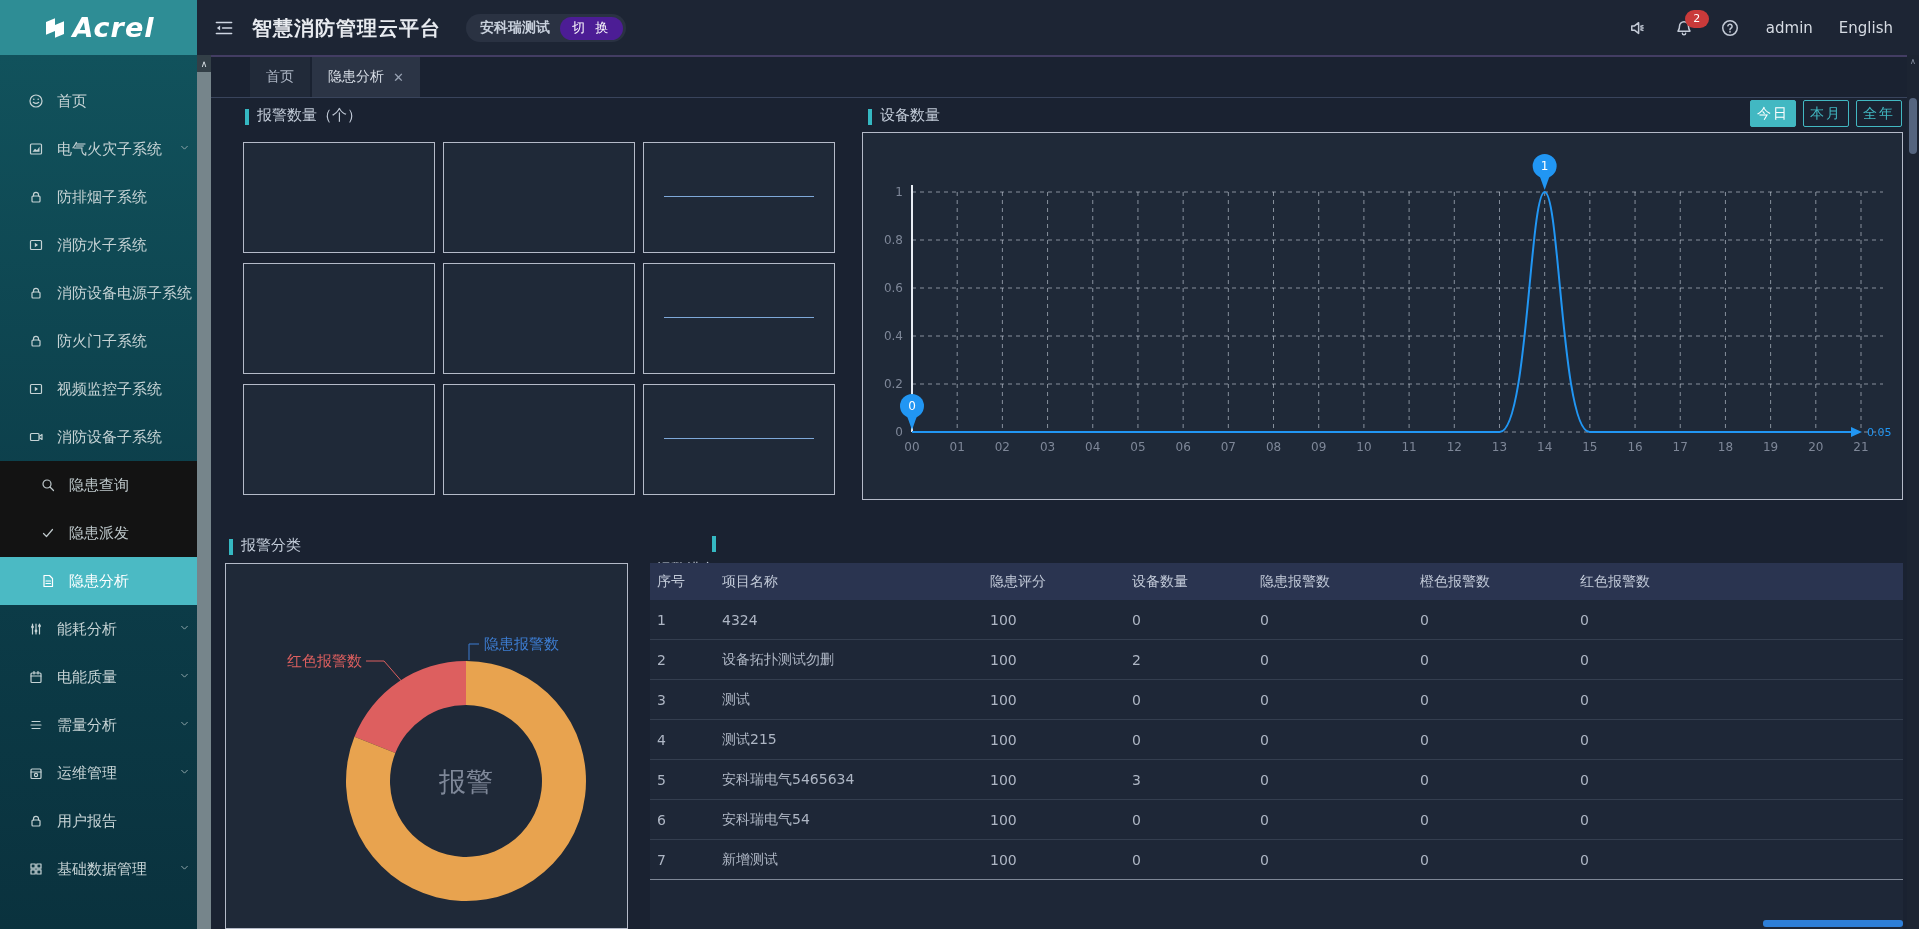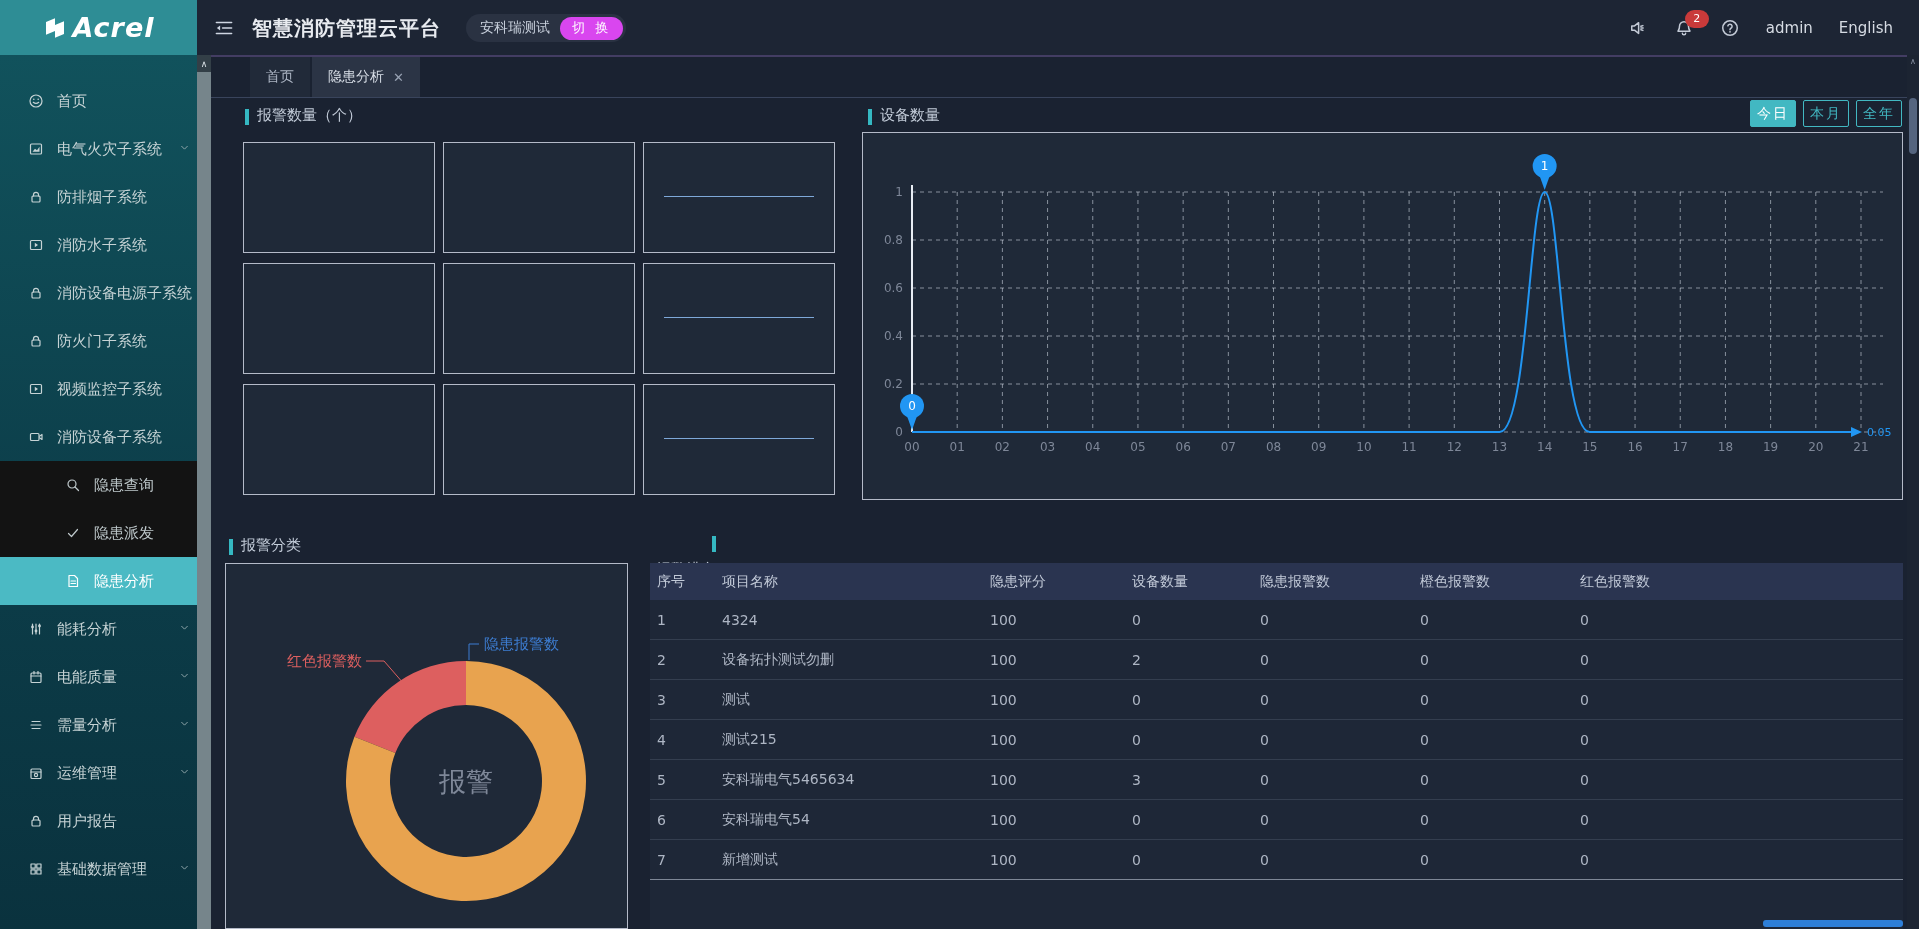--- a/index.html
+++ b/index.html
@@ -10,35 +10,35 @@
   .ic .f{fill:currentColor;stroke:none;}
 
   
   .topbar{position:absolute;left:0;top:0;width:1919px;height:55px;background:#1d2534;z-index:5;display:flex;align-items:center;}
   .logo{position:absolute;left:0;top:0;width:197px;height:55px;background:#2e8d95;display:flex;align-items:center;justify-content:center;gap:6px;color:#fff;}
   .logo-text{font-size:27px;font-weight:bold;font-style:italic;letter-spacing:1px;}
   .collapse{position:absolute;left:213px;top:17px;width:22px;height:22px;color:#cfd6e2;cursor:pointer;}
   .collapse .ic{width:22px;height:22px;}
   .app-title{position:absolute;left:252px;top:15px;font-size:20px;font-weight:bold;color:#e8ebf0;letter-spacing:1px;}
   .proj-pill{position:absolute;left:466px;top:14px;height:28px;background:#2a3242;border-radius:15px;display:flex;align-items:center;padding:0 3px 0 14px;gap:10px;}
-  .proj-name{font-size:14px;color:#c9d1dd;}
-  .switch-btn{height:23px;border:none;border-radius:12px;background:#d946ef;color:#fff;font-size:13px;letter-spacing:3px;padding:0 12px;cursor:pointer;font-family:inherit;}
+  .proj-name{font-size:14px;color:#c9d1dd;font-weight:bold;}
+  .switch-btn{height:23px;border:none;border-radius:12px;background:#4c1d95;color:#fff;font-size:13px;letter-spacing:3px;padding:0 12px;cursor:pointer;font-family:inherit;}
   .top-right{position:absolute;right:26px;top:0;height:55px;display:flex;align-items:center;gap:26px;color:#c3cad6;}
   .tr-icon{position:relative;width:20px;height:20px;cursor:pointer;}
   .tr-icon .ic{width:20px;height:20px;}
   .badge{position:absolute;left:11px;top:-8px;min-width:18px;height:18px;border-radius:9px;background:#c93a3a;color:#fff;font-size:11px;display:flex;align-items:center;justify-content:center;padding:0 3px;}
   .tr-text{font-size:15px;color:#d6dbe3;cursor:pointer;}
 
   
   .sidebar{position:absolute;left:0;top:55px;width:197px;height:874px;background:linear-gradient(180deg,#11525c 0%,#0c3d49 55%,#0a323e 100%);padding-top:22px;box-sizing:border-box;overflow:hidden;}
   .mi{position:relative;height:48px;display:flex;align-items:center;gap:13px;padding:0 8px 0 28px;color:#c6d3d5;font-size:15px;cursor:pointer;white-space:nowrap;}
   .mi .chev{position:absolute;right:6px;color:#8fa6aa;}
   .mi .chev .ic{width:13px;height:13px;}
   .submenu{background:#131313;}
-  .submenu .mi{padding-left:65px;color:#bfc9cc;}
+  .submenu .mi{padding-left:40px;color:#bfc9cc;}
   .submenu .mi.active{background:#4bbac4;color:#fff;}
   .gutter{position:absolute;left:197px;top:55px;width:14px;height:874px;background:#76858b;}
   .gutter-cap{position:absolute;left:0;top:0;width:14px;height:17px;background:#333f47;color:#dde4e8;font-size:9px;display:flex;align-items:center;justify-content:center;cursor:pointer;}
 
   
   .content{position:absolute;left:211px;top:55px;width:1696px;height:874px;background:#1a2231;}
   .tabbar{position:absolute;left:0;top:0;width:100%;height:43px;box-sizing:border-box;background:#1a2231;border-top:2px solid #433d63;border-bottom:1px solid #39445c;display:flex;align-items:stretch;padding-left:39px;}
   .tab{display:flex;align-items:center;gap:9px;padding:0 16px;font-size:14px;color:#aeb7c6;background:#212a39;margin-right:2px;cursor:pointer;}
   .tab.active{background:#2b3445;color:#d9dfe8;}
   .tab .x{color:#98a2b3;font-size:13px;}

